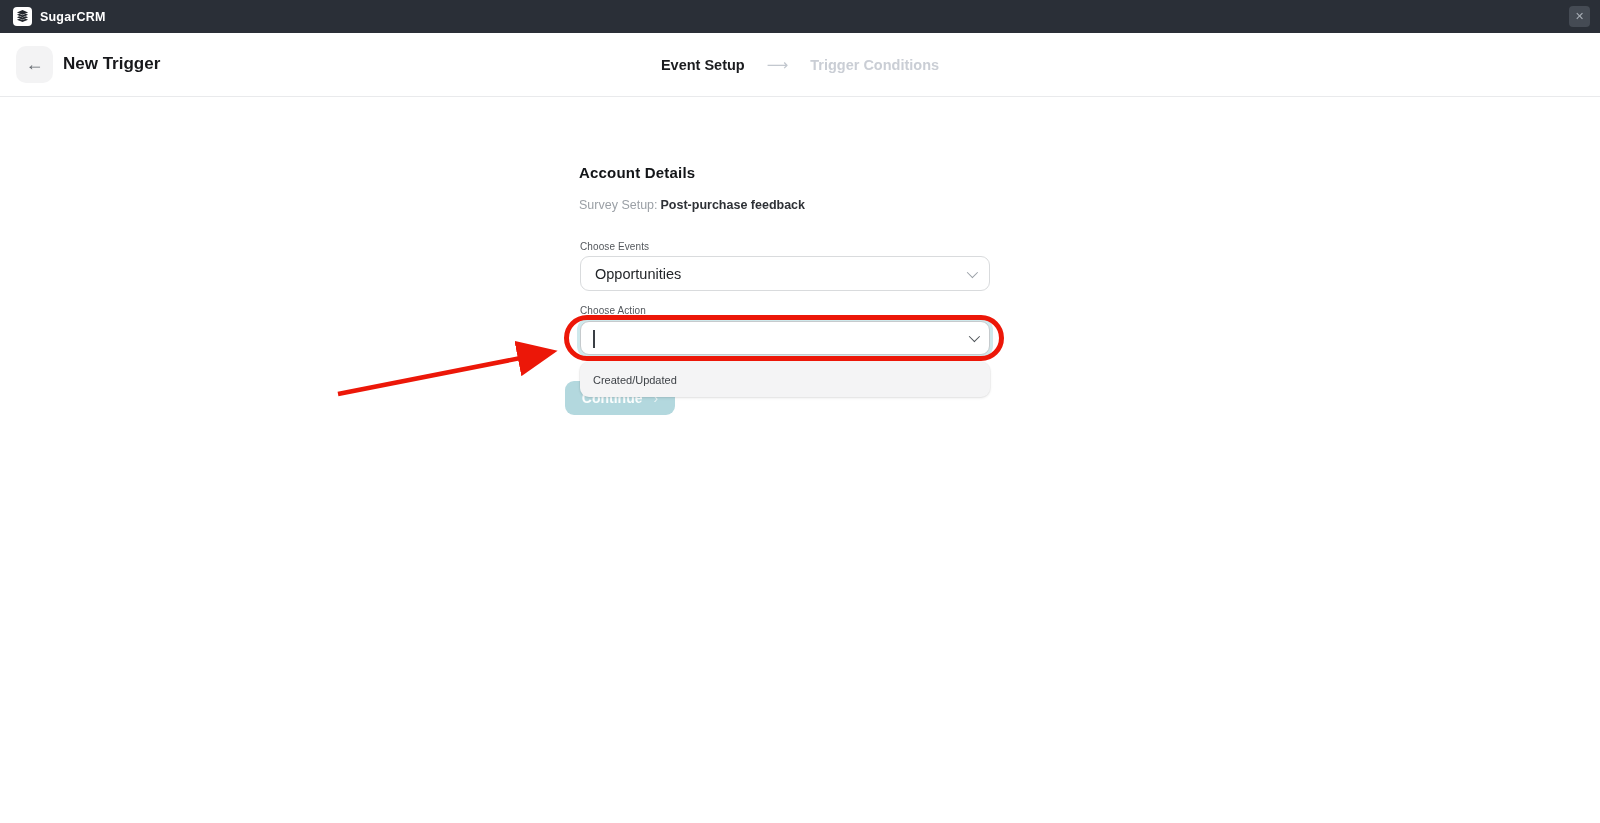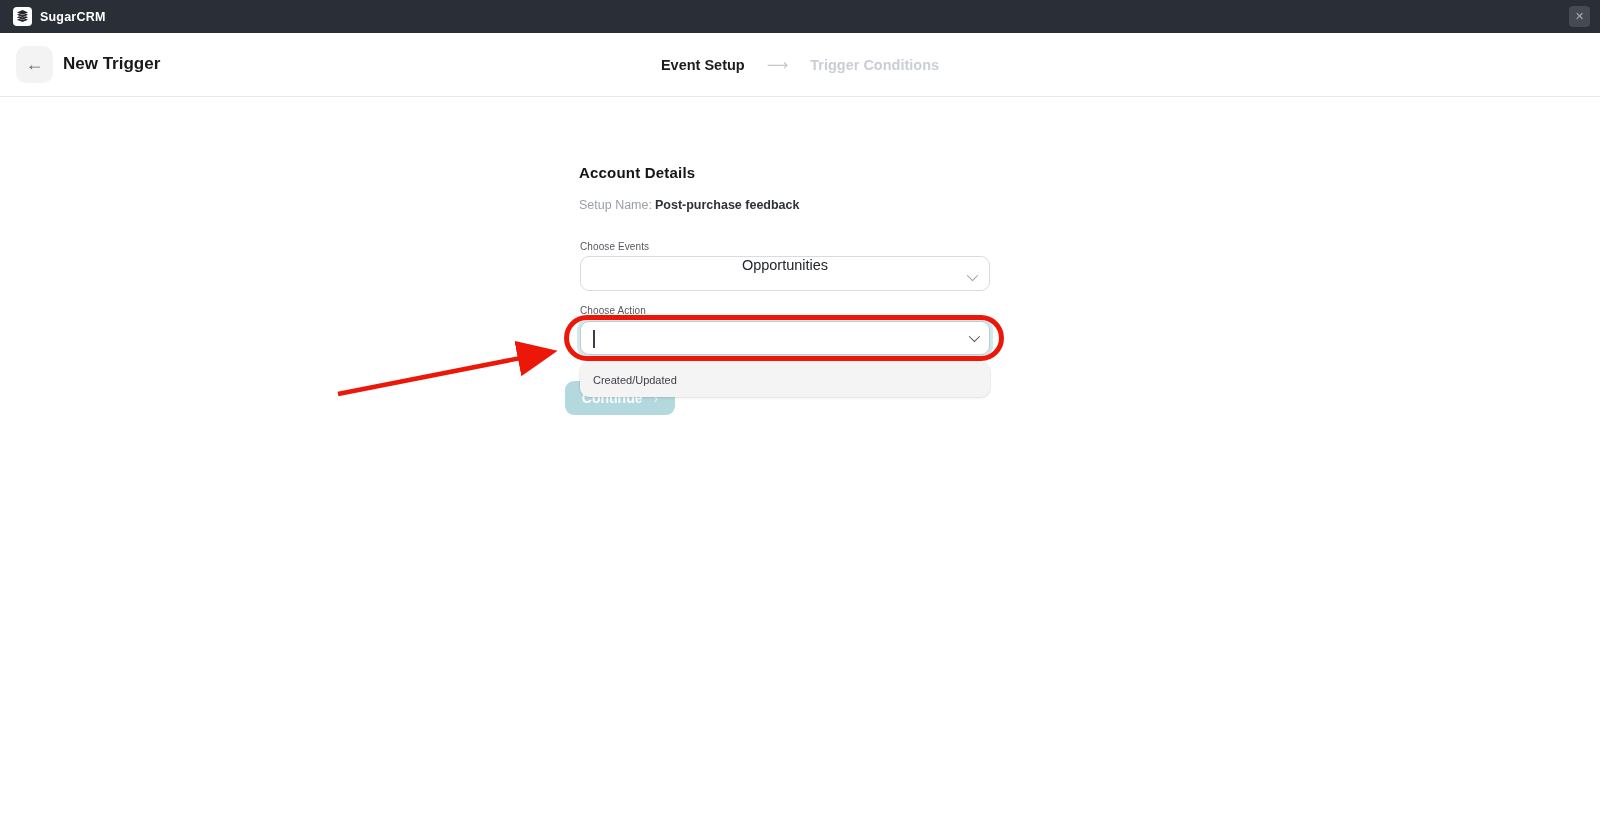--- a/index.html
+++ b/index.html
@@ -34,21 +34,21 @@
         color:#131518; letter-spacing:.2px; }
   .survey { position:absolute; left:579px; top:198px; font-size:12.5px; color:#9ba0a6; }
   .survey .val { color:#2e3136; font-weight:600; margin-left:3px; }
 
   .field-label { position:absolute; font-size:10px; color:#53575c; letter-spacing:.1px; }
   .lbl-events { left:580px; top:241px; }
   .lbl-action { left:580px; top:305px; z-index:1; }
 
   .select-box { position:absolute; left:580px; width:410px; height:35px; background:#fff;
                 border:1px solid #d9dbdd; border-radius:9px; display:flex; align-items:center;
-                padding:0 14px; font-size:14.5px; color:#222529; cursor:pointer;flex-direction:column; }
+                padding:0 14px; font-size:14.5px; color:#222529; cursor:pointer; }
   .sel-events { top:256px; }
   .chev { margin-left:auto; width:8px; height:8px; border-right:1.6px solid #9aa0a7;
           border-bottom:1.6px solid #9aa0a7; transform:rotate(45deg) translateY(-2px); }
   .chev.dark { border-color:#4c5156; }
 
   .input-action { position:absolute; left:580px; top:321px; width:410px; height:34px;
                   background:#fff; border:1px solid #c6cacd; border-radius:9px;
                   box-shadow:0 0 0 3px #cfe9ec; display:flex; align-items:center;
                   padding:0 12px; z-index:2; }
   .input-action input { border:none; outline:none; flex:1; font-size:14px; background:transparent;
@@ -95,21 +95,21 @@
   <span class="page-title">New Trigger</span>
   <div class="steps">
     <span class="step-active">Event Setup</span>
     <span class="step-arrow">⟶</span>
     <span class="step-inactive">Trigger Conditions</span>
   </div>
 </div>
 
 <div class="h1">Account Details</div>
 <div class="survey">
-  <span>Setup Name:</span><span class="val">Post-purchase feedback</span>
+  <span>Survey Setup:</span><span class="val">Post-purchase feedback</span>
 </div>
 
 <div class="field-label lbl-events">Choose Events</div>
 <div class="select-box sel-events">
   <span>Opportunities</span>
   <span class="chev"></span>
 </div>
 
 <div class="field-label lbl-action">Choose Action</div>
 <div class="input-action">

